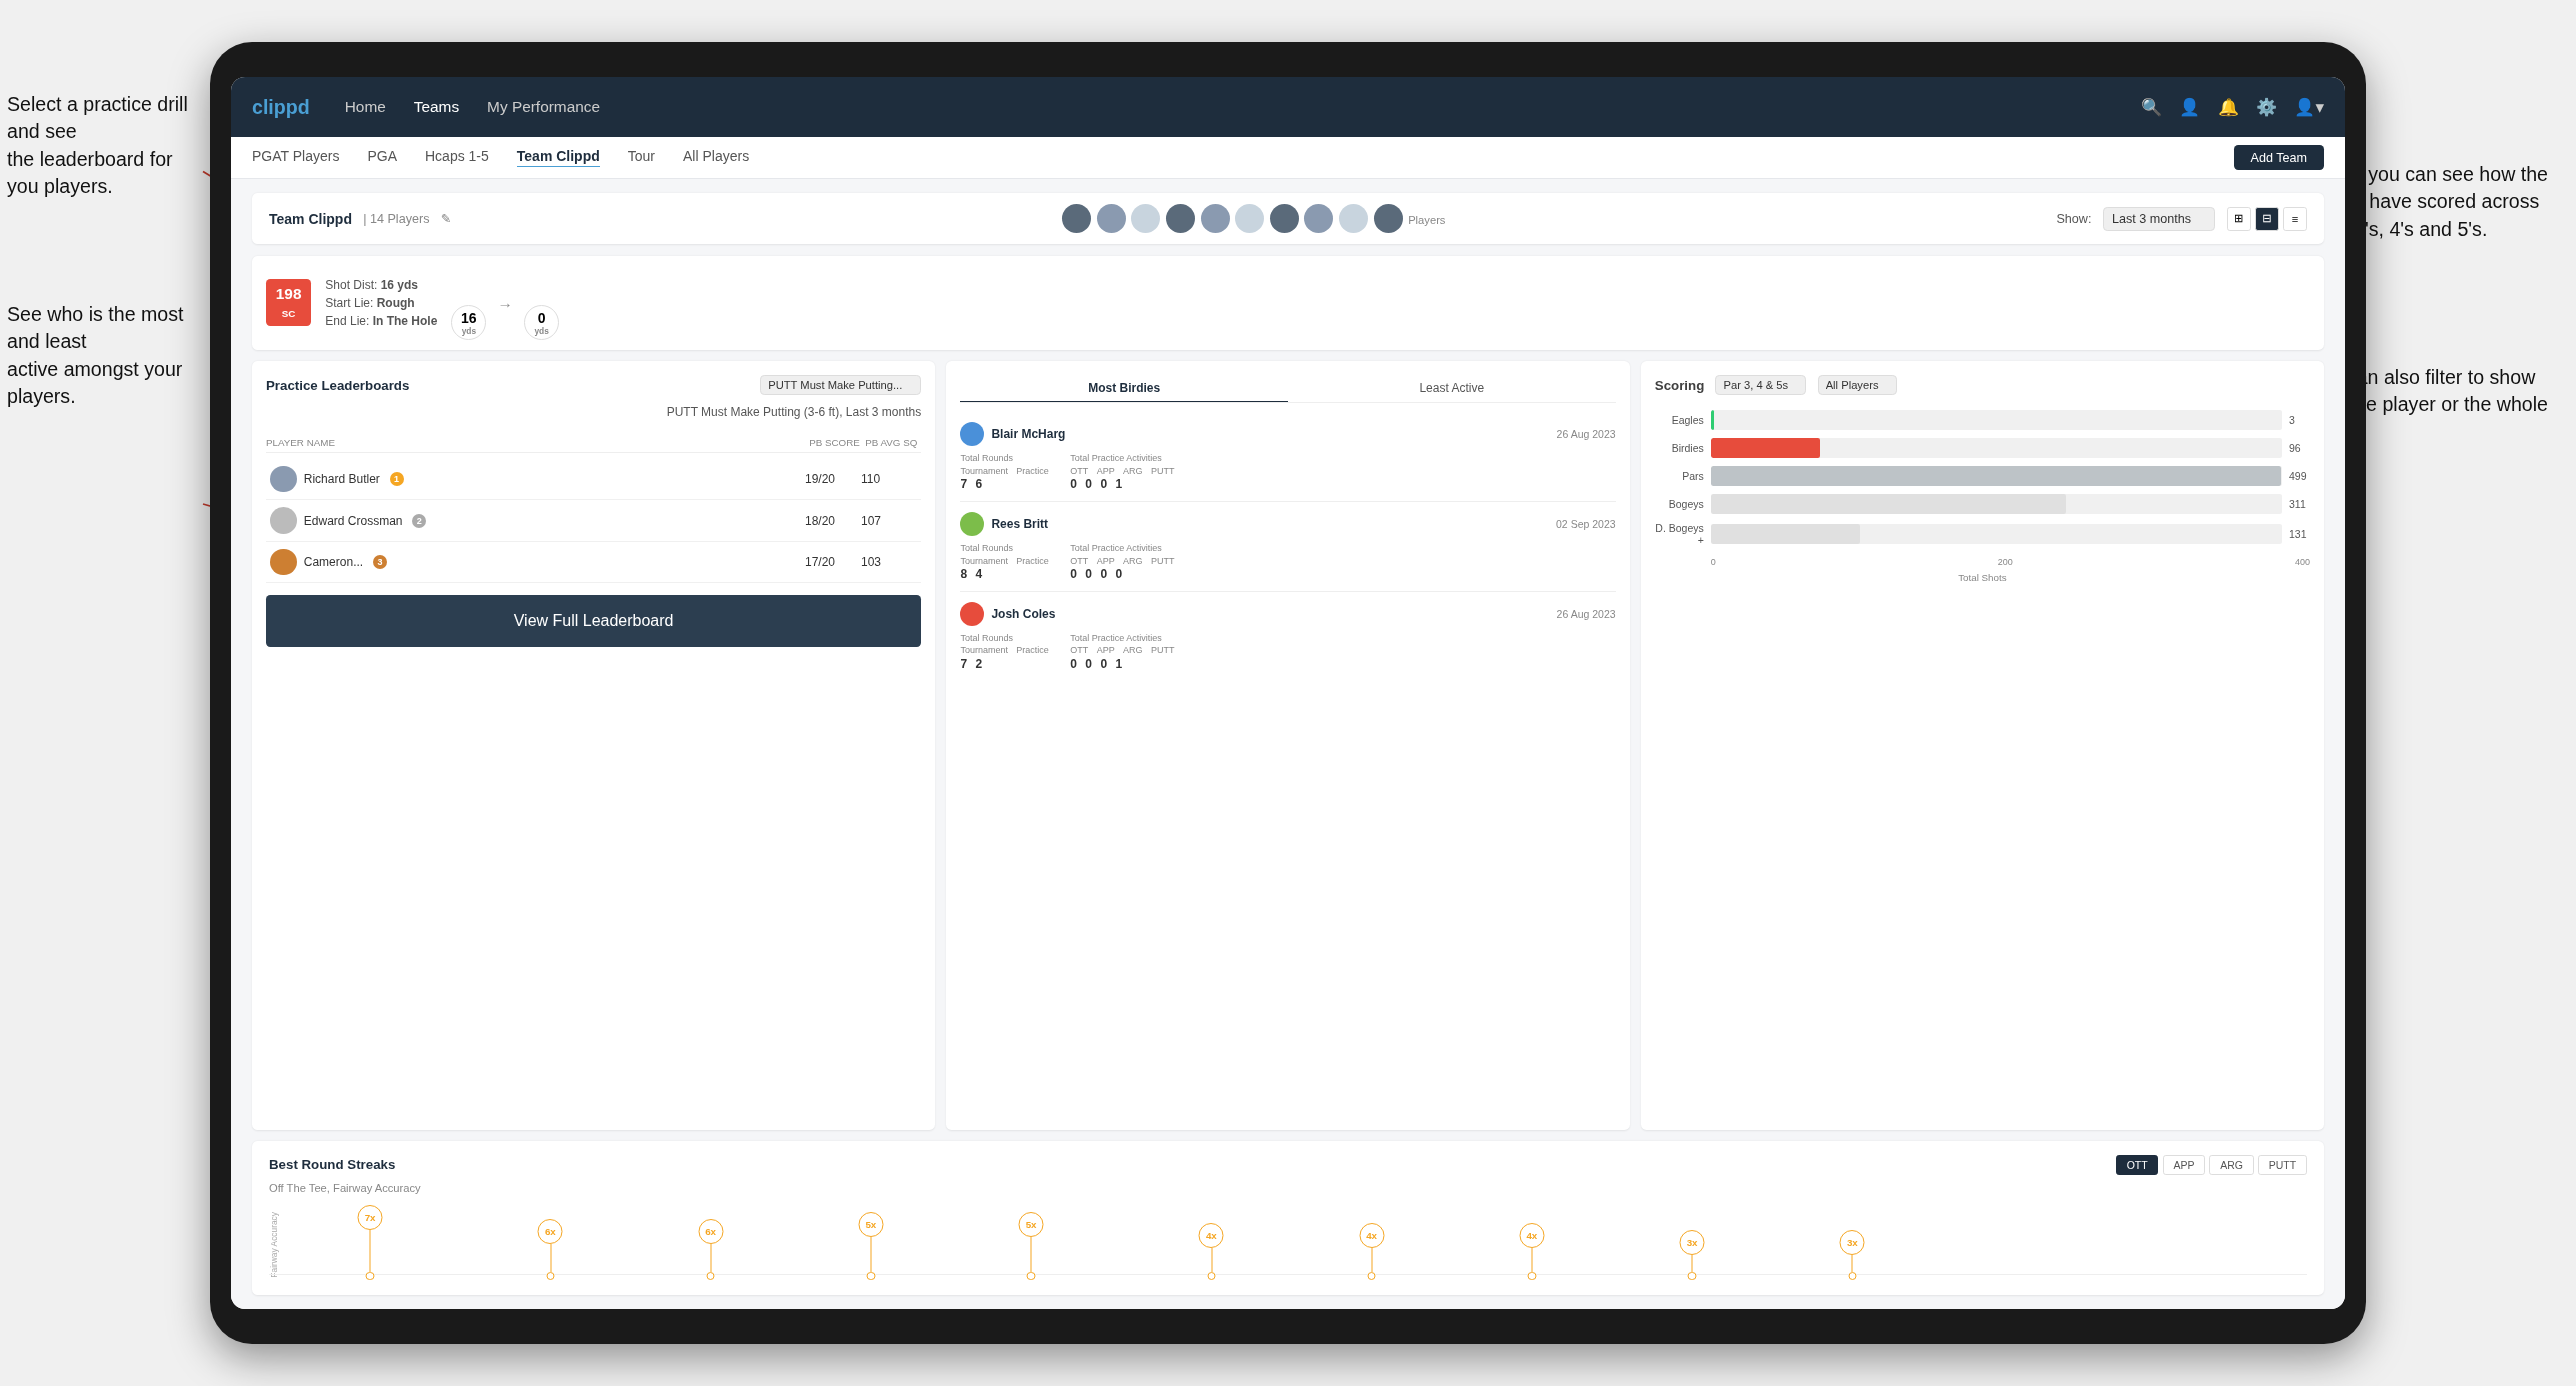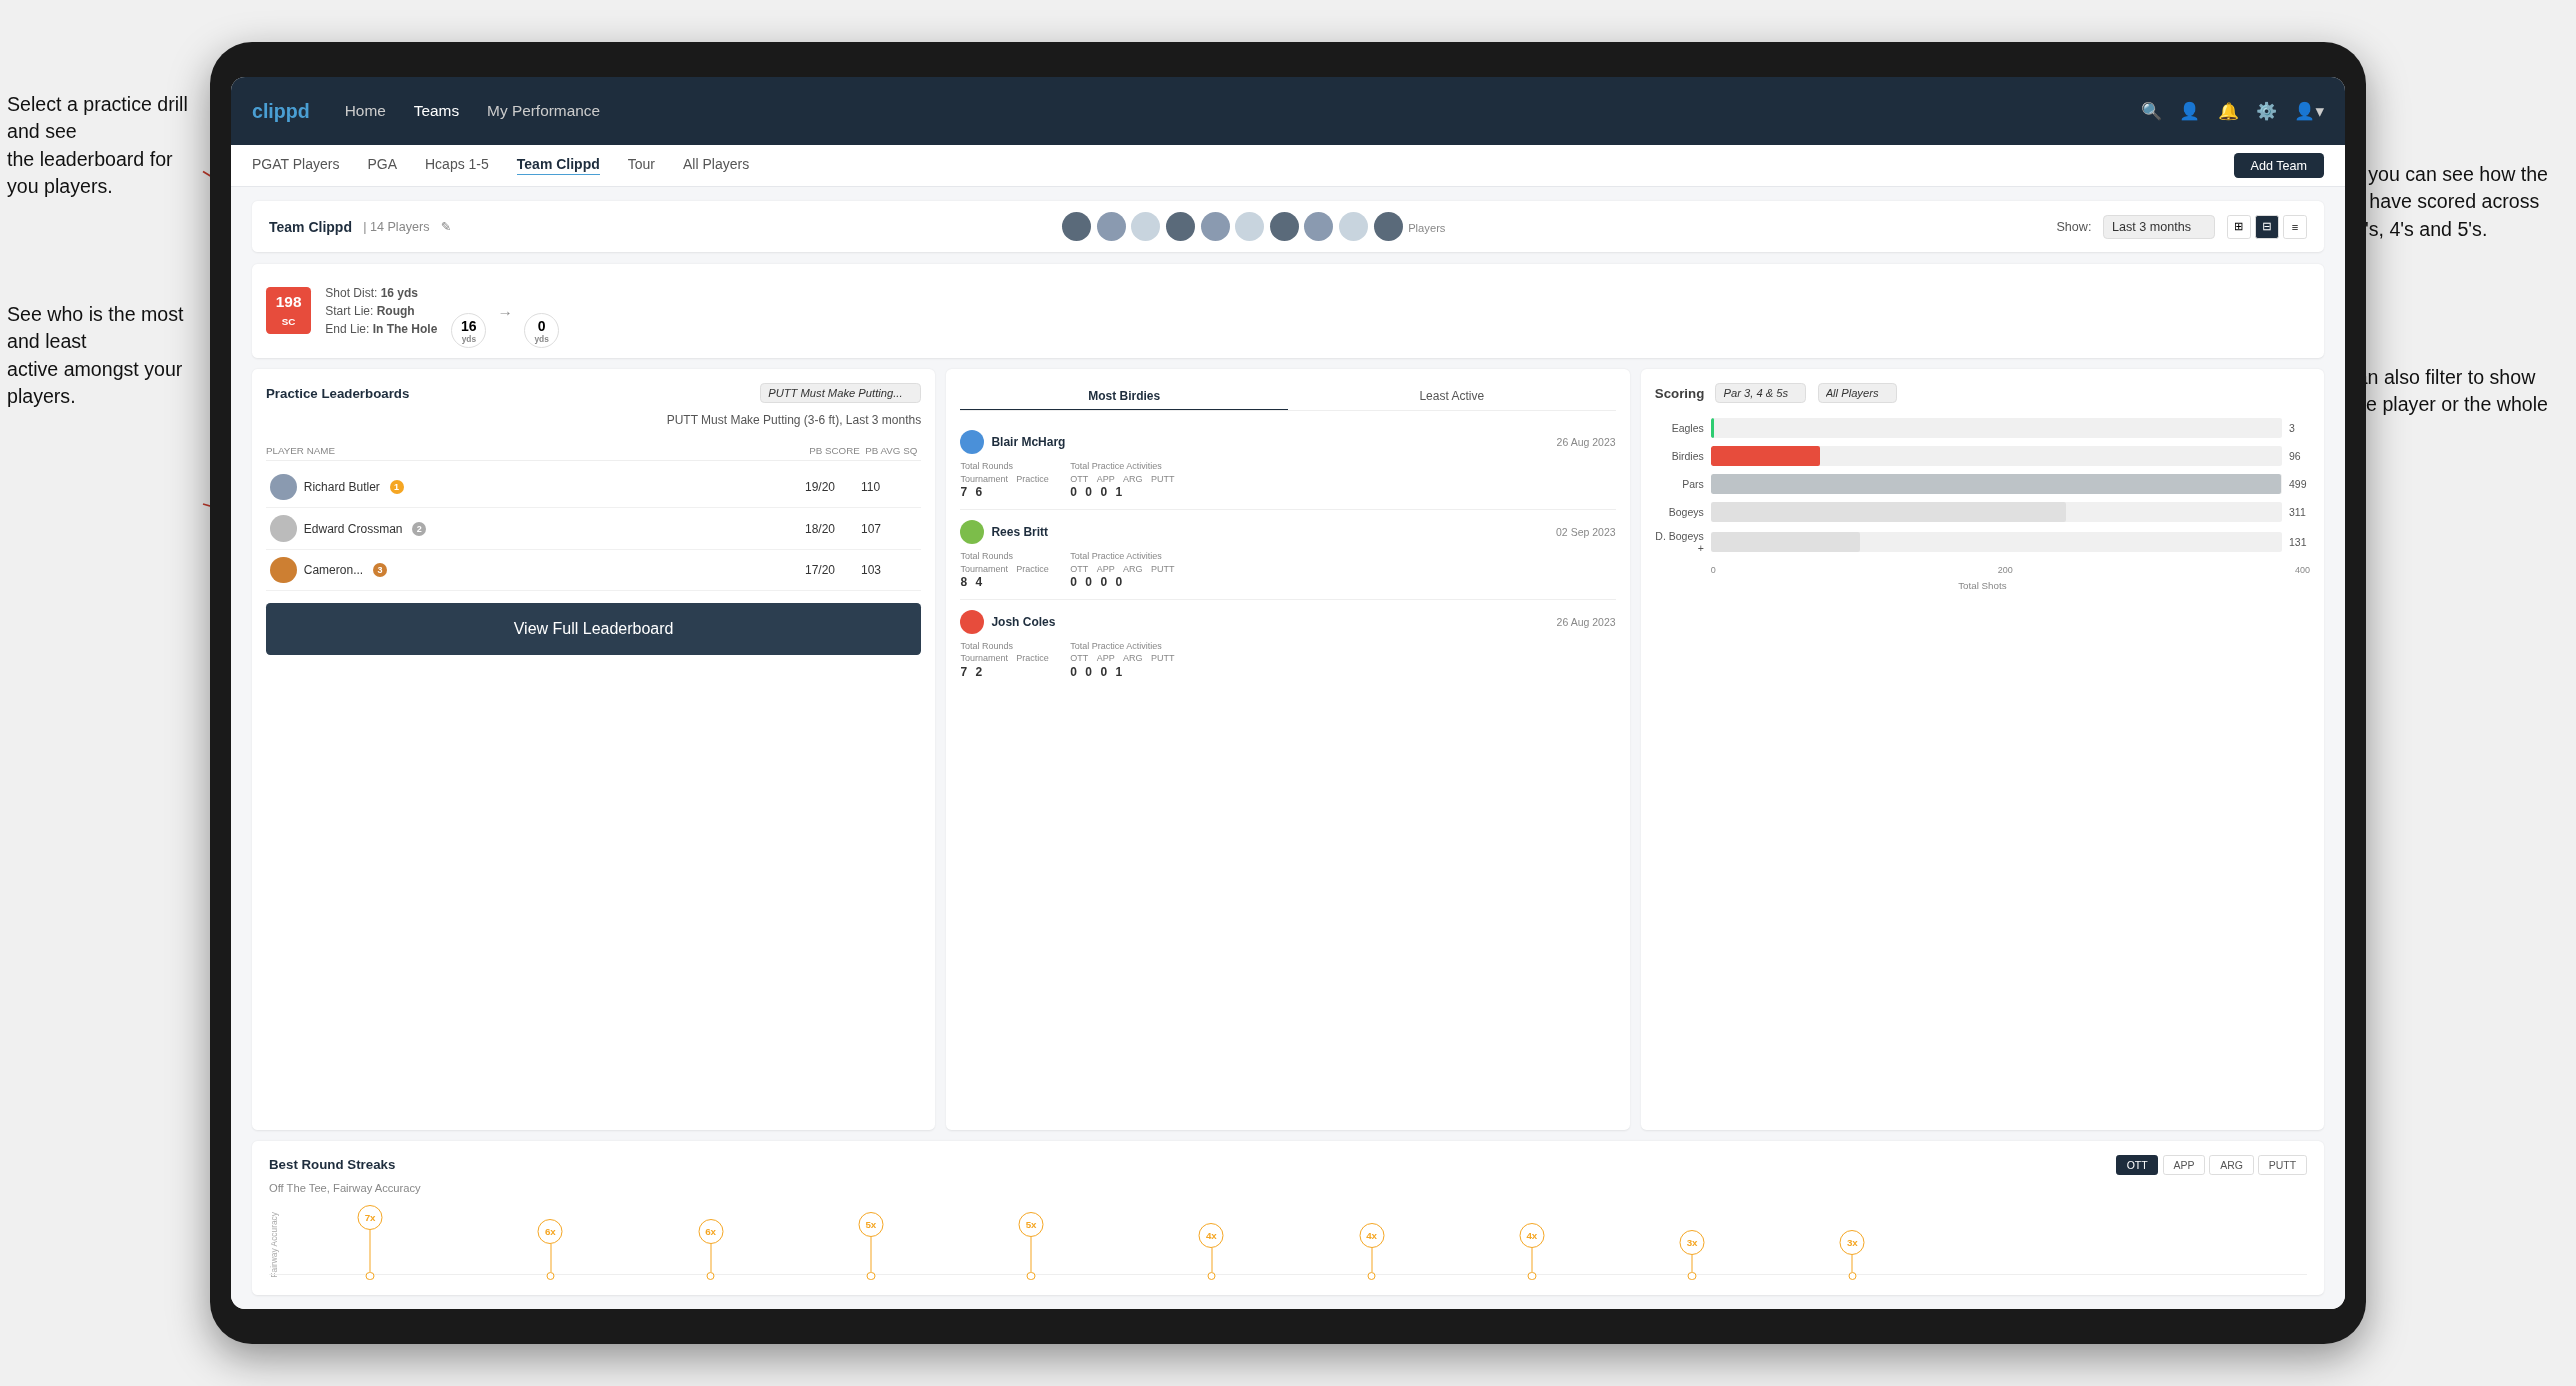--- a/index.html
+++ b/index.html
@@ -44,21 +44,21 @@
       background: #fff;
       border-radius: 14px;
       overflow: hidden;
       display: flex;
       flex-direction: column;
     }
 
     
     .navbar {
       background: #1e2d3d;
-      height: 68px;
+      height: 60px;
       display: flex;
       align-items: center;
       padding: 0 21px;
       flex-shrink: 0;
     }
 
     .navbar-logo {
       color: #4a9fd4;
       font-size: 19.6px;
       font-weight: 700;
@@ -318,21 +318,20 @@
     }
 
     .panel-select {
       border: 0.7px solid #ddd;
       border-radius: 4.2px;
       padding: 2.8px 17px 2.8px 7px;
       font-size: 11.2px;
       color: #333;
       cursor: pointer;
       appearance: none;
-      font-style: italic;
     }
 
     
     .drill-subtitle {
       font-size: 12px;
       color: #555;
       margin-bottom: 14px;
       text-align: right;
     }
 

